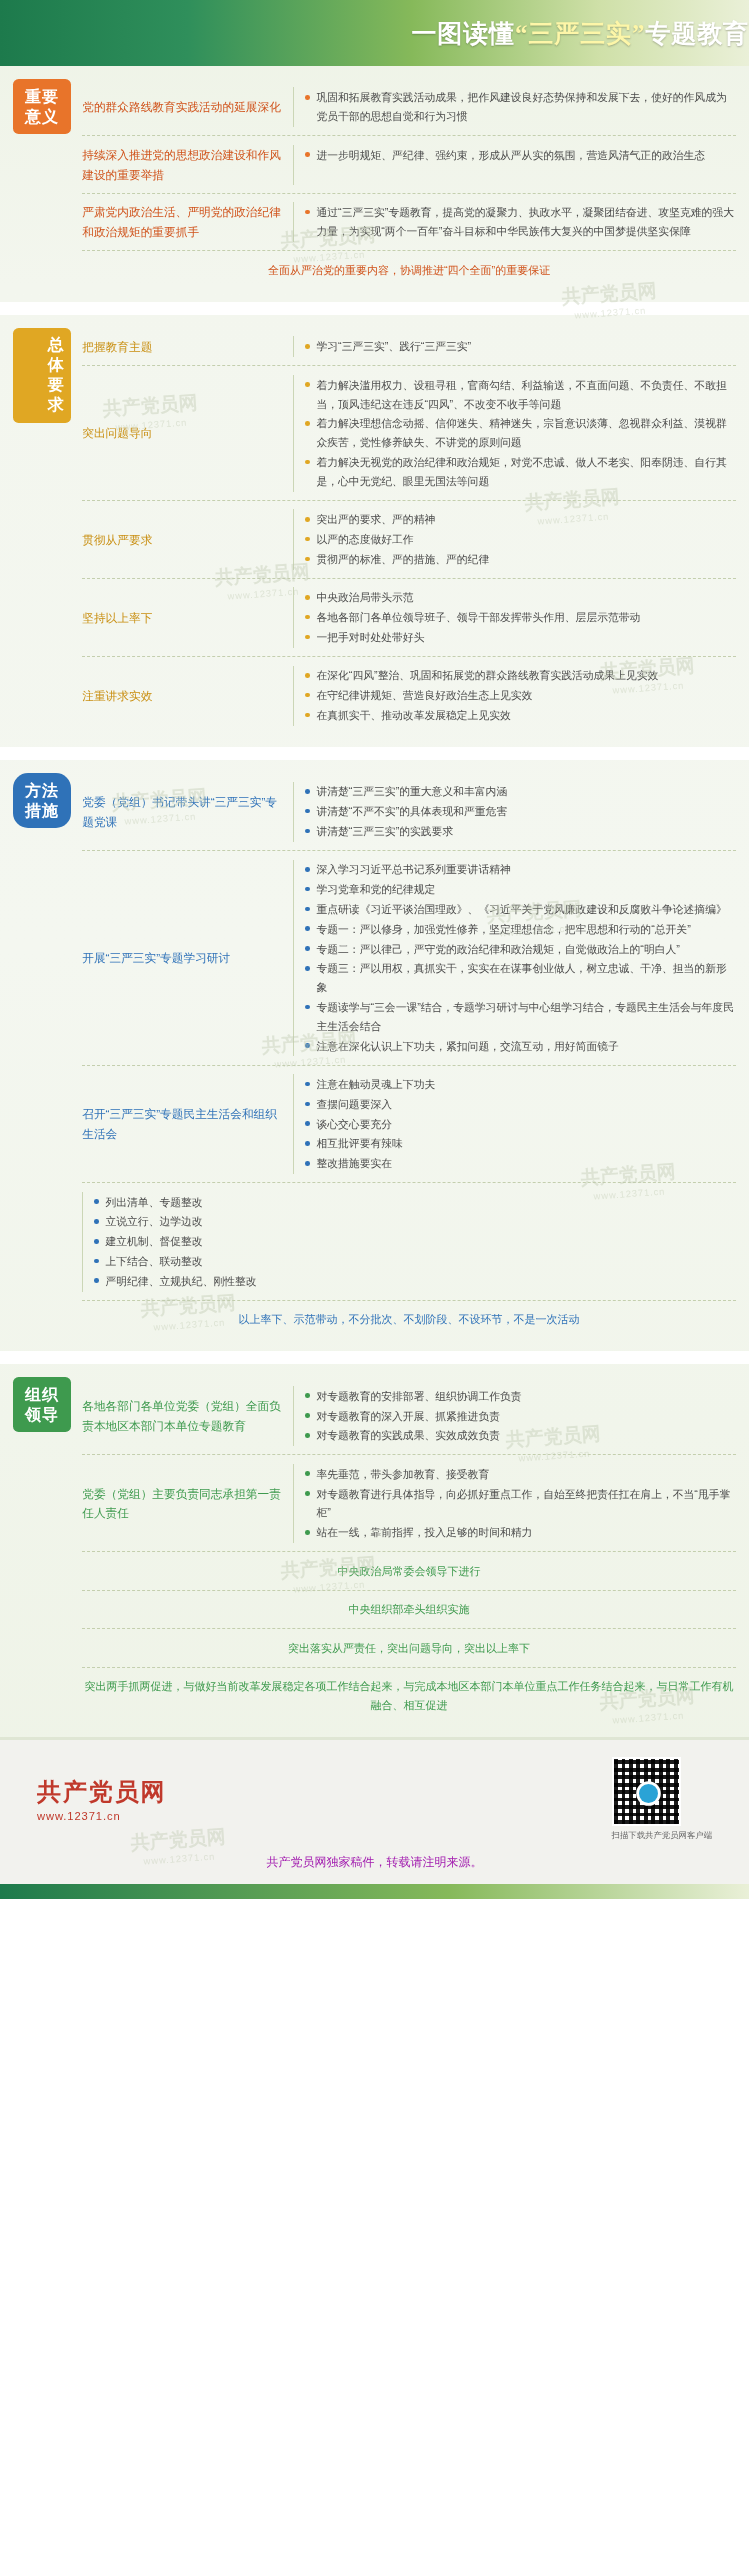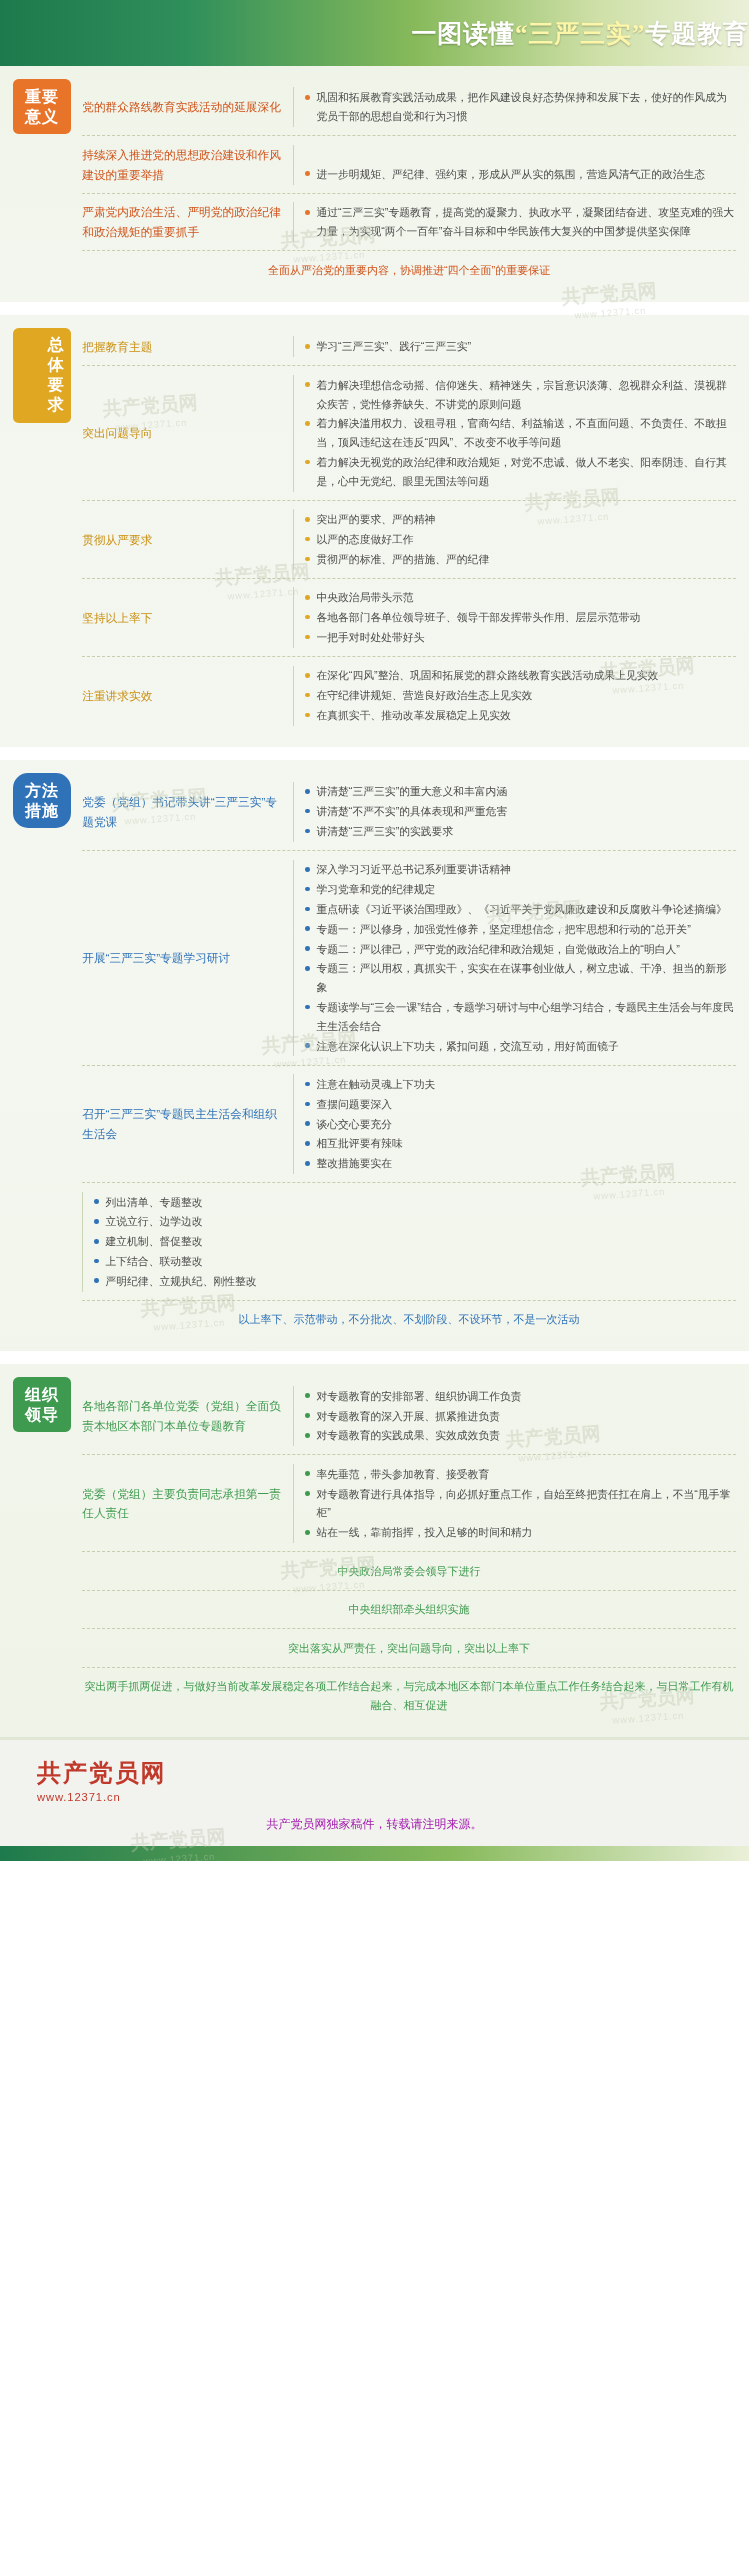--- a/index.html
+++ b/index.html
@@ -82,21 +82,21 @@
     flex: 0 0 0.9px;
     background: #cbd6b6;
     margin-right: 11.2px;
   }
   .row-right {
     flex: 1 1 auto;
     font-size: 10.8px;
     line-height: 1.75;
     color: #4a4a4a;
     display: flex;
-    align-items: flex-end;
+    align-items: flex-start;
   }
   .bullets { list-style: none; }
   .bullets li {
     position: relative;
     padding-left: 11.2px;
     margin: 0.9px 0;
   }
   .bullets li:before {
     content: "";
     position: absolute;
@@ -268,22 +268,22 @@
                 <ul class="bullets">
                   <li>学习“三严三实”、践行“三严三实”</li>
                 </ul>
               </div>
             </div>
             <div class="row">
               <div class="row-left">突出问题导向</div>
               <div class="row-divider"></div>
               <div class="row-right">
                 <ul class="bullets">
+                  <li>着力解决滥用权力、设租寻租，官商勾结、利益输送，不直面问题、不负责任、不敢担当，顶风违纪这在违反“四风”、不改变不收手等问题</li>
                   <li>着力解决理想信念动摇、信仰迷失、精神迷失，宗旨意识淡薄、忽视群众利益、漠视群众疾苦，党性修养缺失、不讲党的原则问题</li>
-                  <li>着力解决滥用权力、设租寻租，官商勾结、利益输送，不直面问题、不负责任、不敢担当，顶风违纪这在违反“四风”、不改变不收手等问题</li>
                   <li>着力解决无视党的政治纪律和政治规矩，对党不忠诚、做人不老实、阳奉阴违、自行其是，心中无党纪、眼里无国法等问题</li>
                 </ul>
               </div>
             </div>
             <div class="row">
               <div class="row-left">贯彻从严要求</div>
               <div class="row-divider"></div>
               <div class="row-right">
                 <ul class="bullets">
                   <li>突出严的要求、严的精神</li>
@@ -414,20 +414,24 @@
           </div>
         </div>
       </div>
     </div>
 
   <div class="footer">
     <div class="footer-inner">
       <div>
         <div class="footer-logo-text">共产党员网</div>
         <div class="footer-url">www.12371.cn</div>
+      </div>
+      <div>
+        <div class="qr"></div>
+        <div class="qr-caption">扫描下载共产党员网客户端</div>
       </div>
     </div>
     <div class="footer-note">共产党员网独家稿件，转载请注明来源。</div>
   </div>
   <div class="footer-bar"></div>
 <div class="wm" style="left: 281px; top: 225px;"><span>共产党员网</span><small>www.12371.cn</small></div>
     <div class="wm" style="left: 562px; top: 281px;"><span>共产党员网</span><small>www.12371.cn</small></div>
     <div class="wm" style="left: 103px; top: 393px;"><span>共产党员网</span><small>www.12371.cn</small></div>
     <div class="wm" style="left: 525px; top: 487px;"><span>共产党员网</span><small>www.12371.cn</small></div>
     <div class="wm" style="left: 215px; top: 562px;"><span>共产党员网</span><small>www.12371.cn</small></div>

